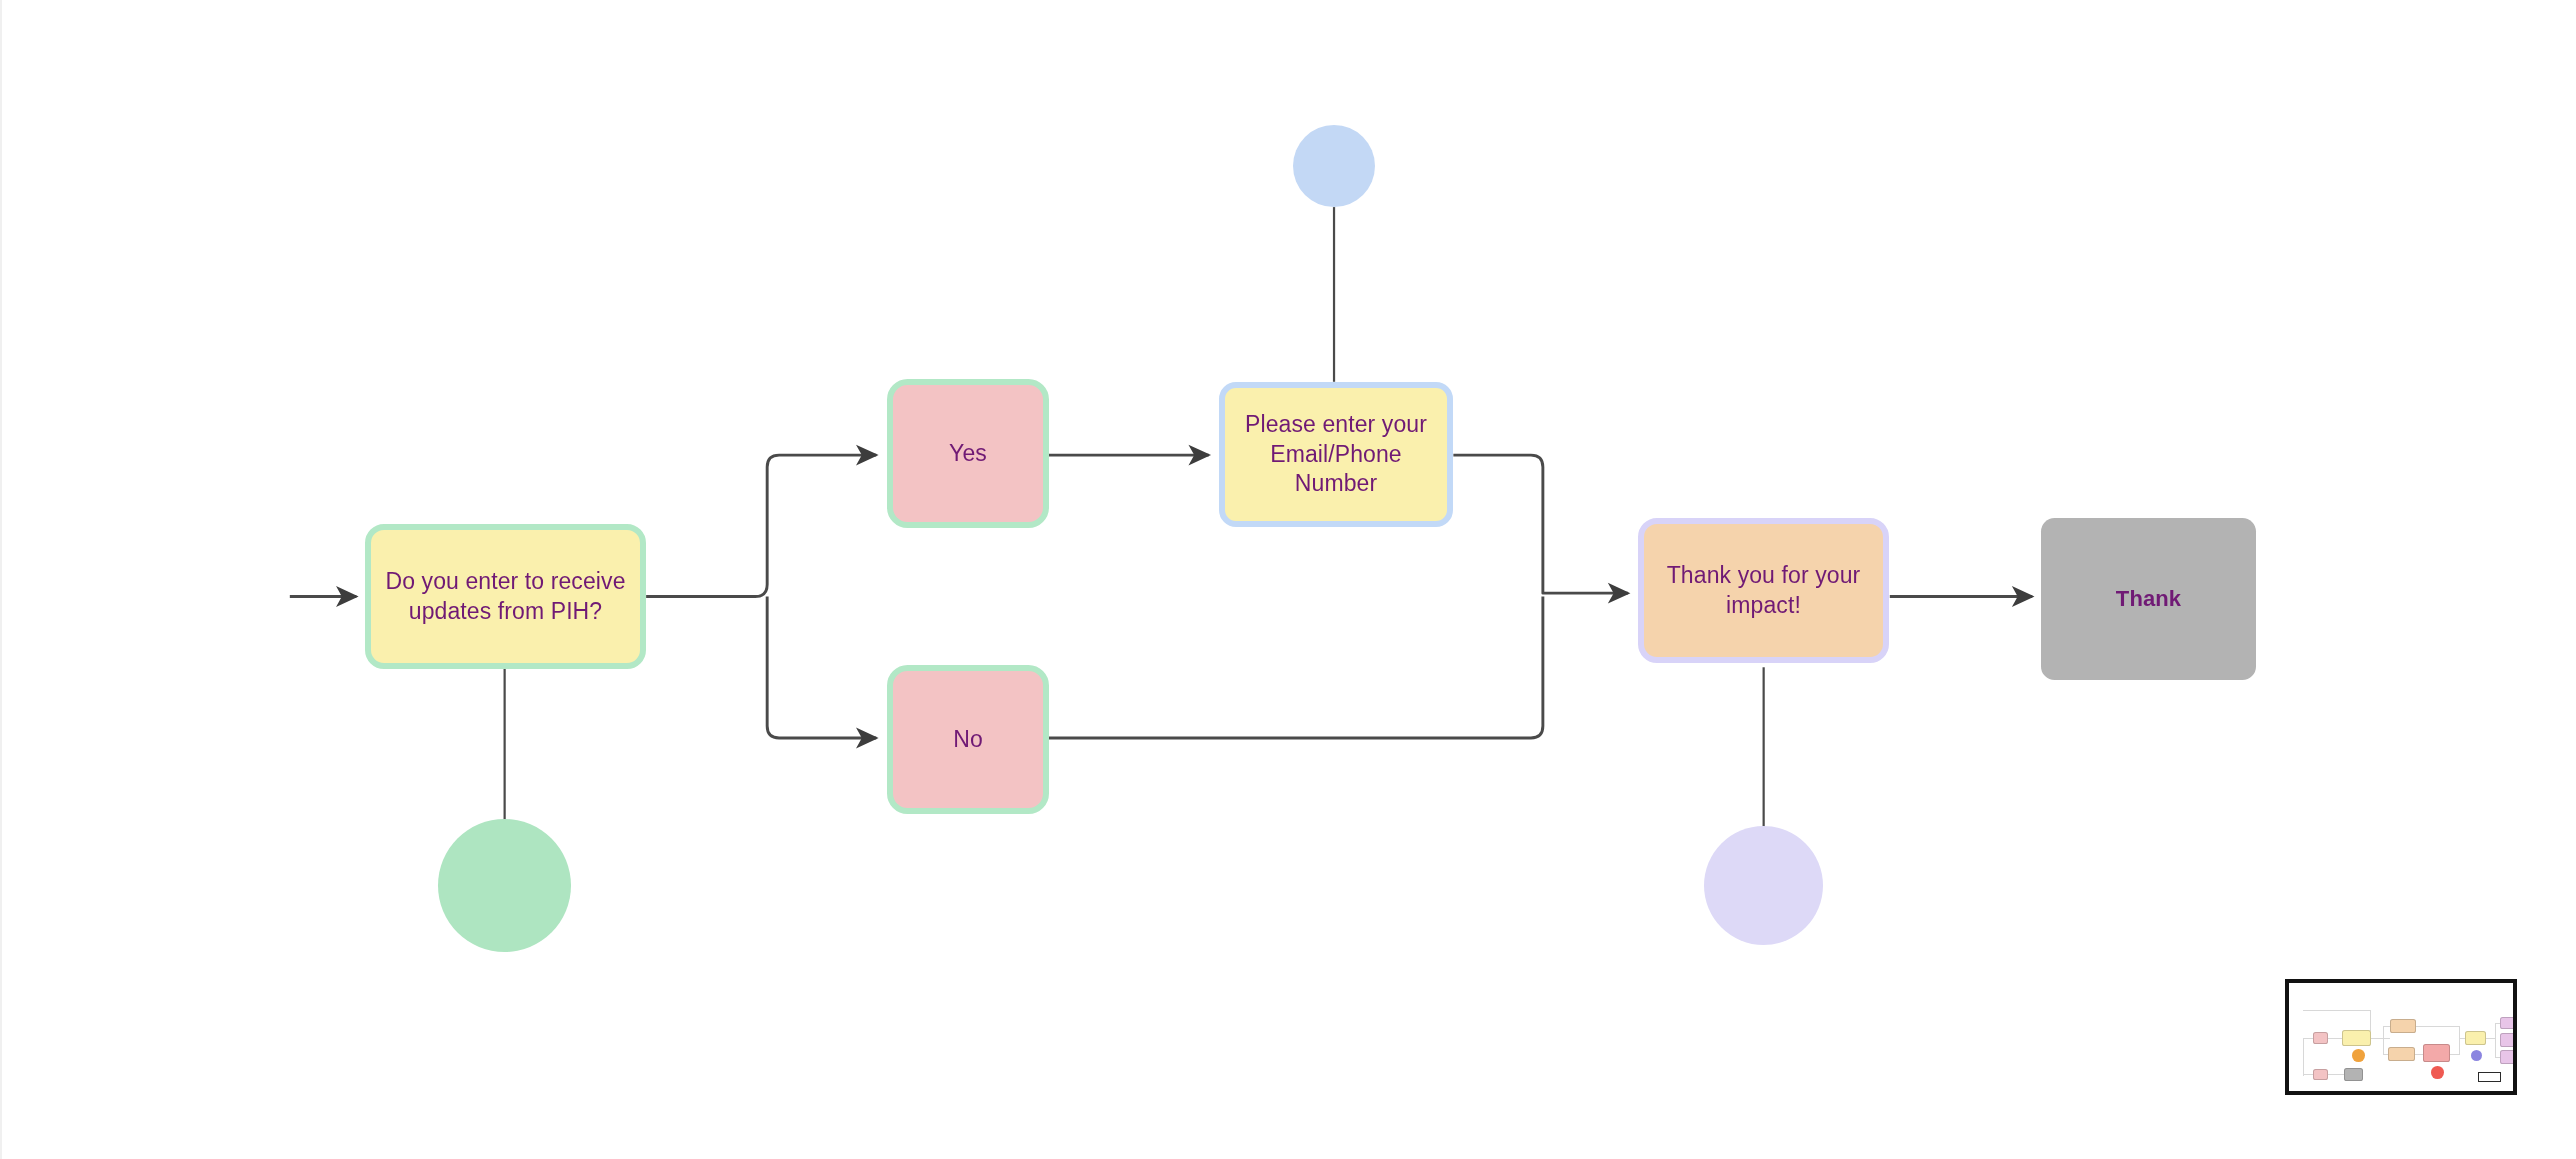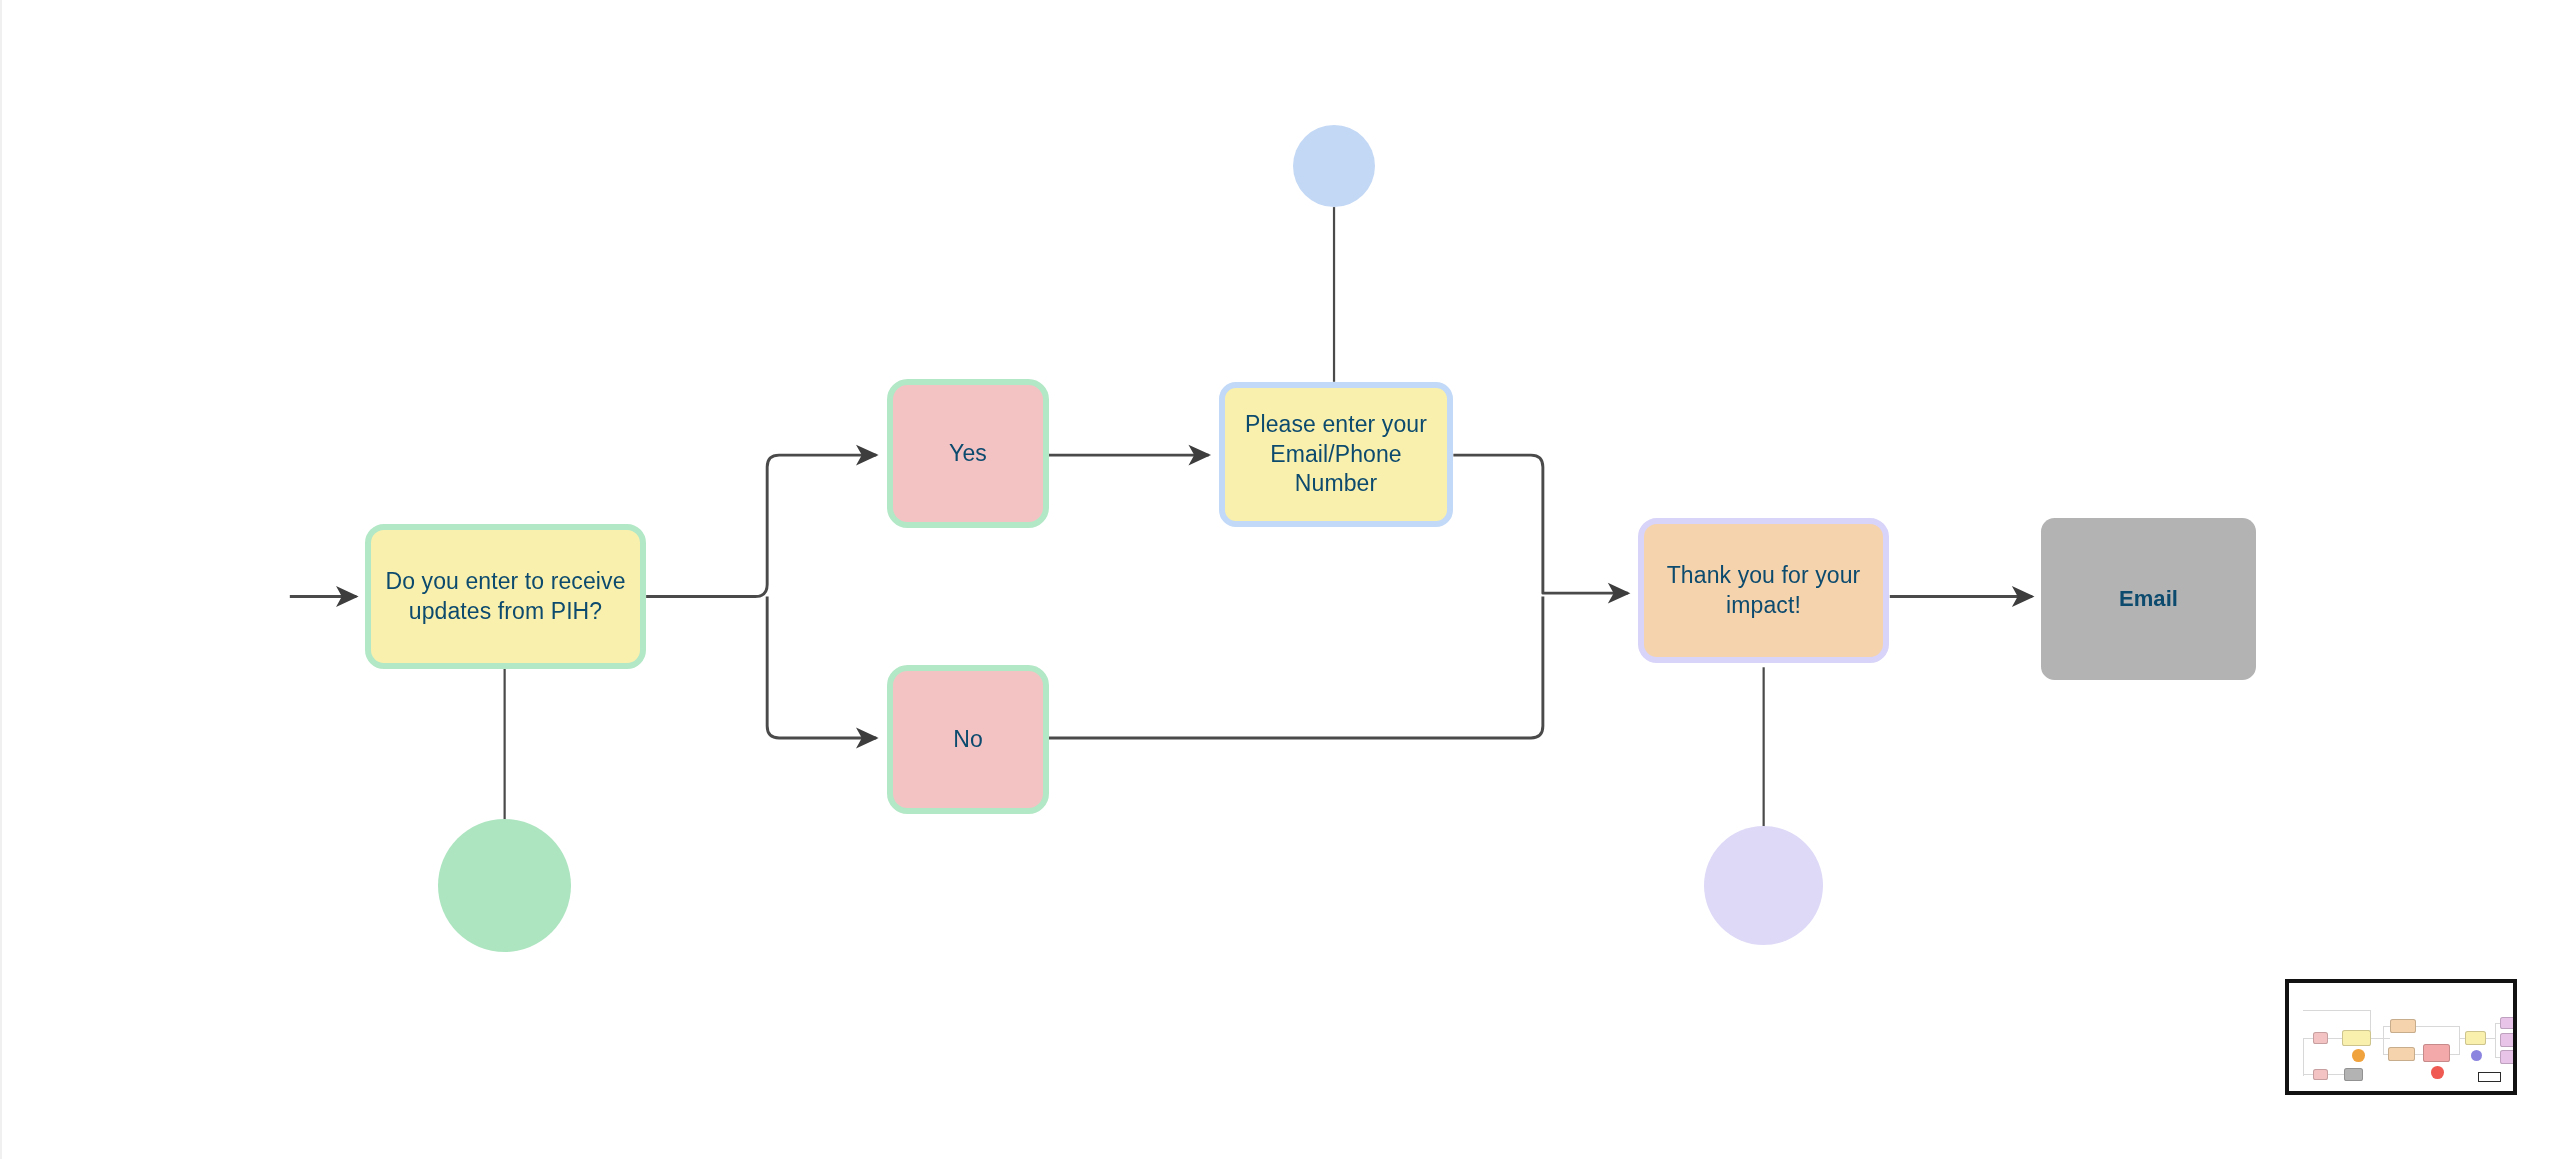--- a/index.html
+++ b/index.html
@@ -33,21 +33,21 @@
 
   
   .node {
     position: absolute;
     box-sizing: border-box;
     display: flex;
     align-items: center;
     justify-content: center;
     text-align: center;
     border-radius: 17px;
-    color: #0c4a6e;
+    color: #701a75;
     font-size: 23px;
     line-height: 1.30;
     letter-spacing: 0.1px;
     padding: 3.4px 12px;
     border-style: solid;
   }
   .node-label {
     display: block;
     white-space: pre-line;
   }
@@ -167,21 +167,21 @@
   </div>
 
   <div class="node n-thanks" style="left:1638px; top:518px; width:251px; height:145px;
               background:#f5d3ac; border-color:#d8d3f8;">
     <span class="node-label">Thank you for your
 impact!</span>
   </div>
 
   <div class="node n-exit" style="left:2041px; top:518px; width:215px; height:162px;
               background:#b3b3b3; border-color:#b3b3b3;">
-    <span class="node-label">Email</span>
+    <span class="node-label">Thank</span>
   </div>
 
   <div class="dot" style="left:1293px; top:125px; width:82px; height:82px; background:#c3d8f5;"></div>
 
   <div class="dot" style="left:438px; top:819px; width:133px; height:133px; background:#aee5c1;"></div>
 
   <div class="dot" style="left:1704px; top:826px; width:119px; height:119px; background:#ddd9f7;"></div>
 
   <div id="minimap" style="left:2285px; top:979px; width:232px; height:116px;">
     <div id="minimap-inner">

